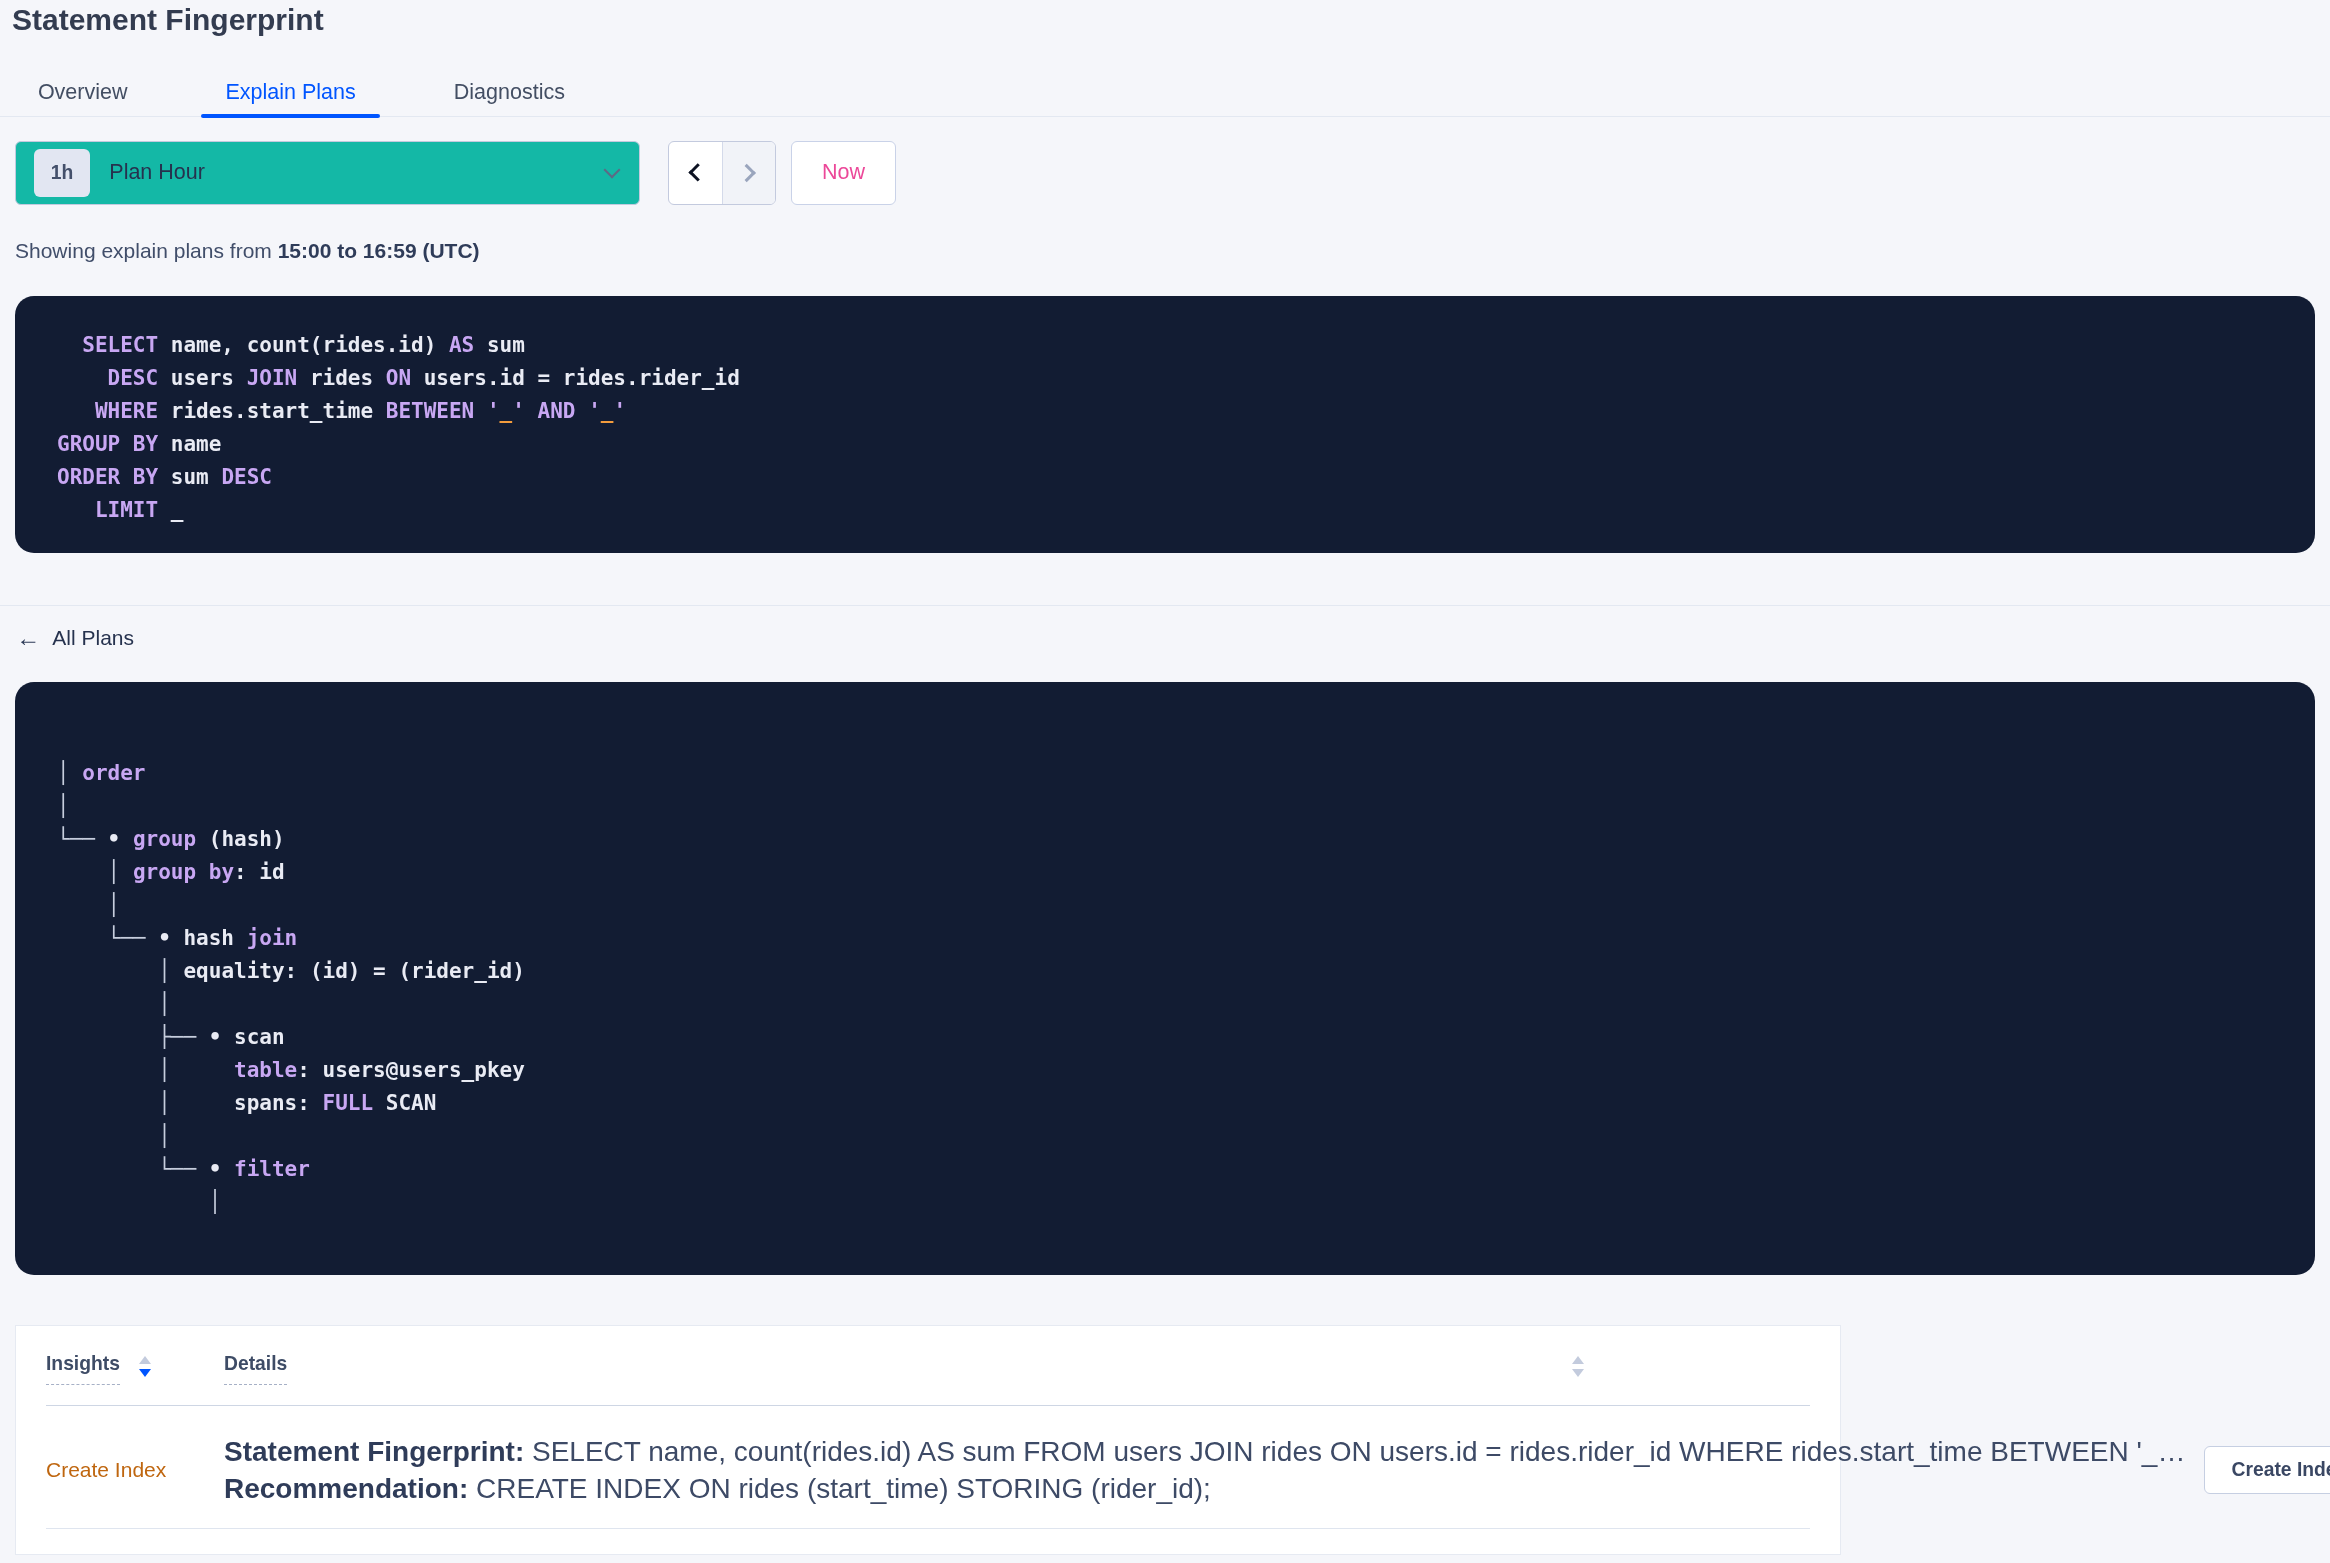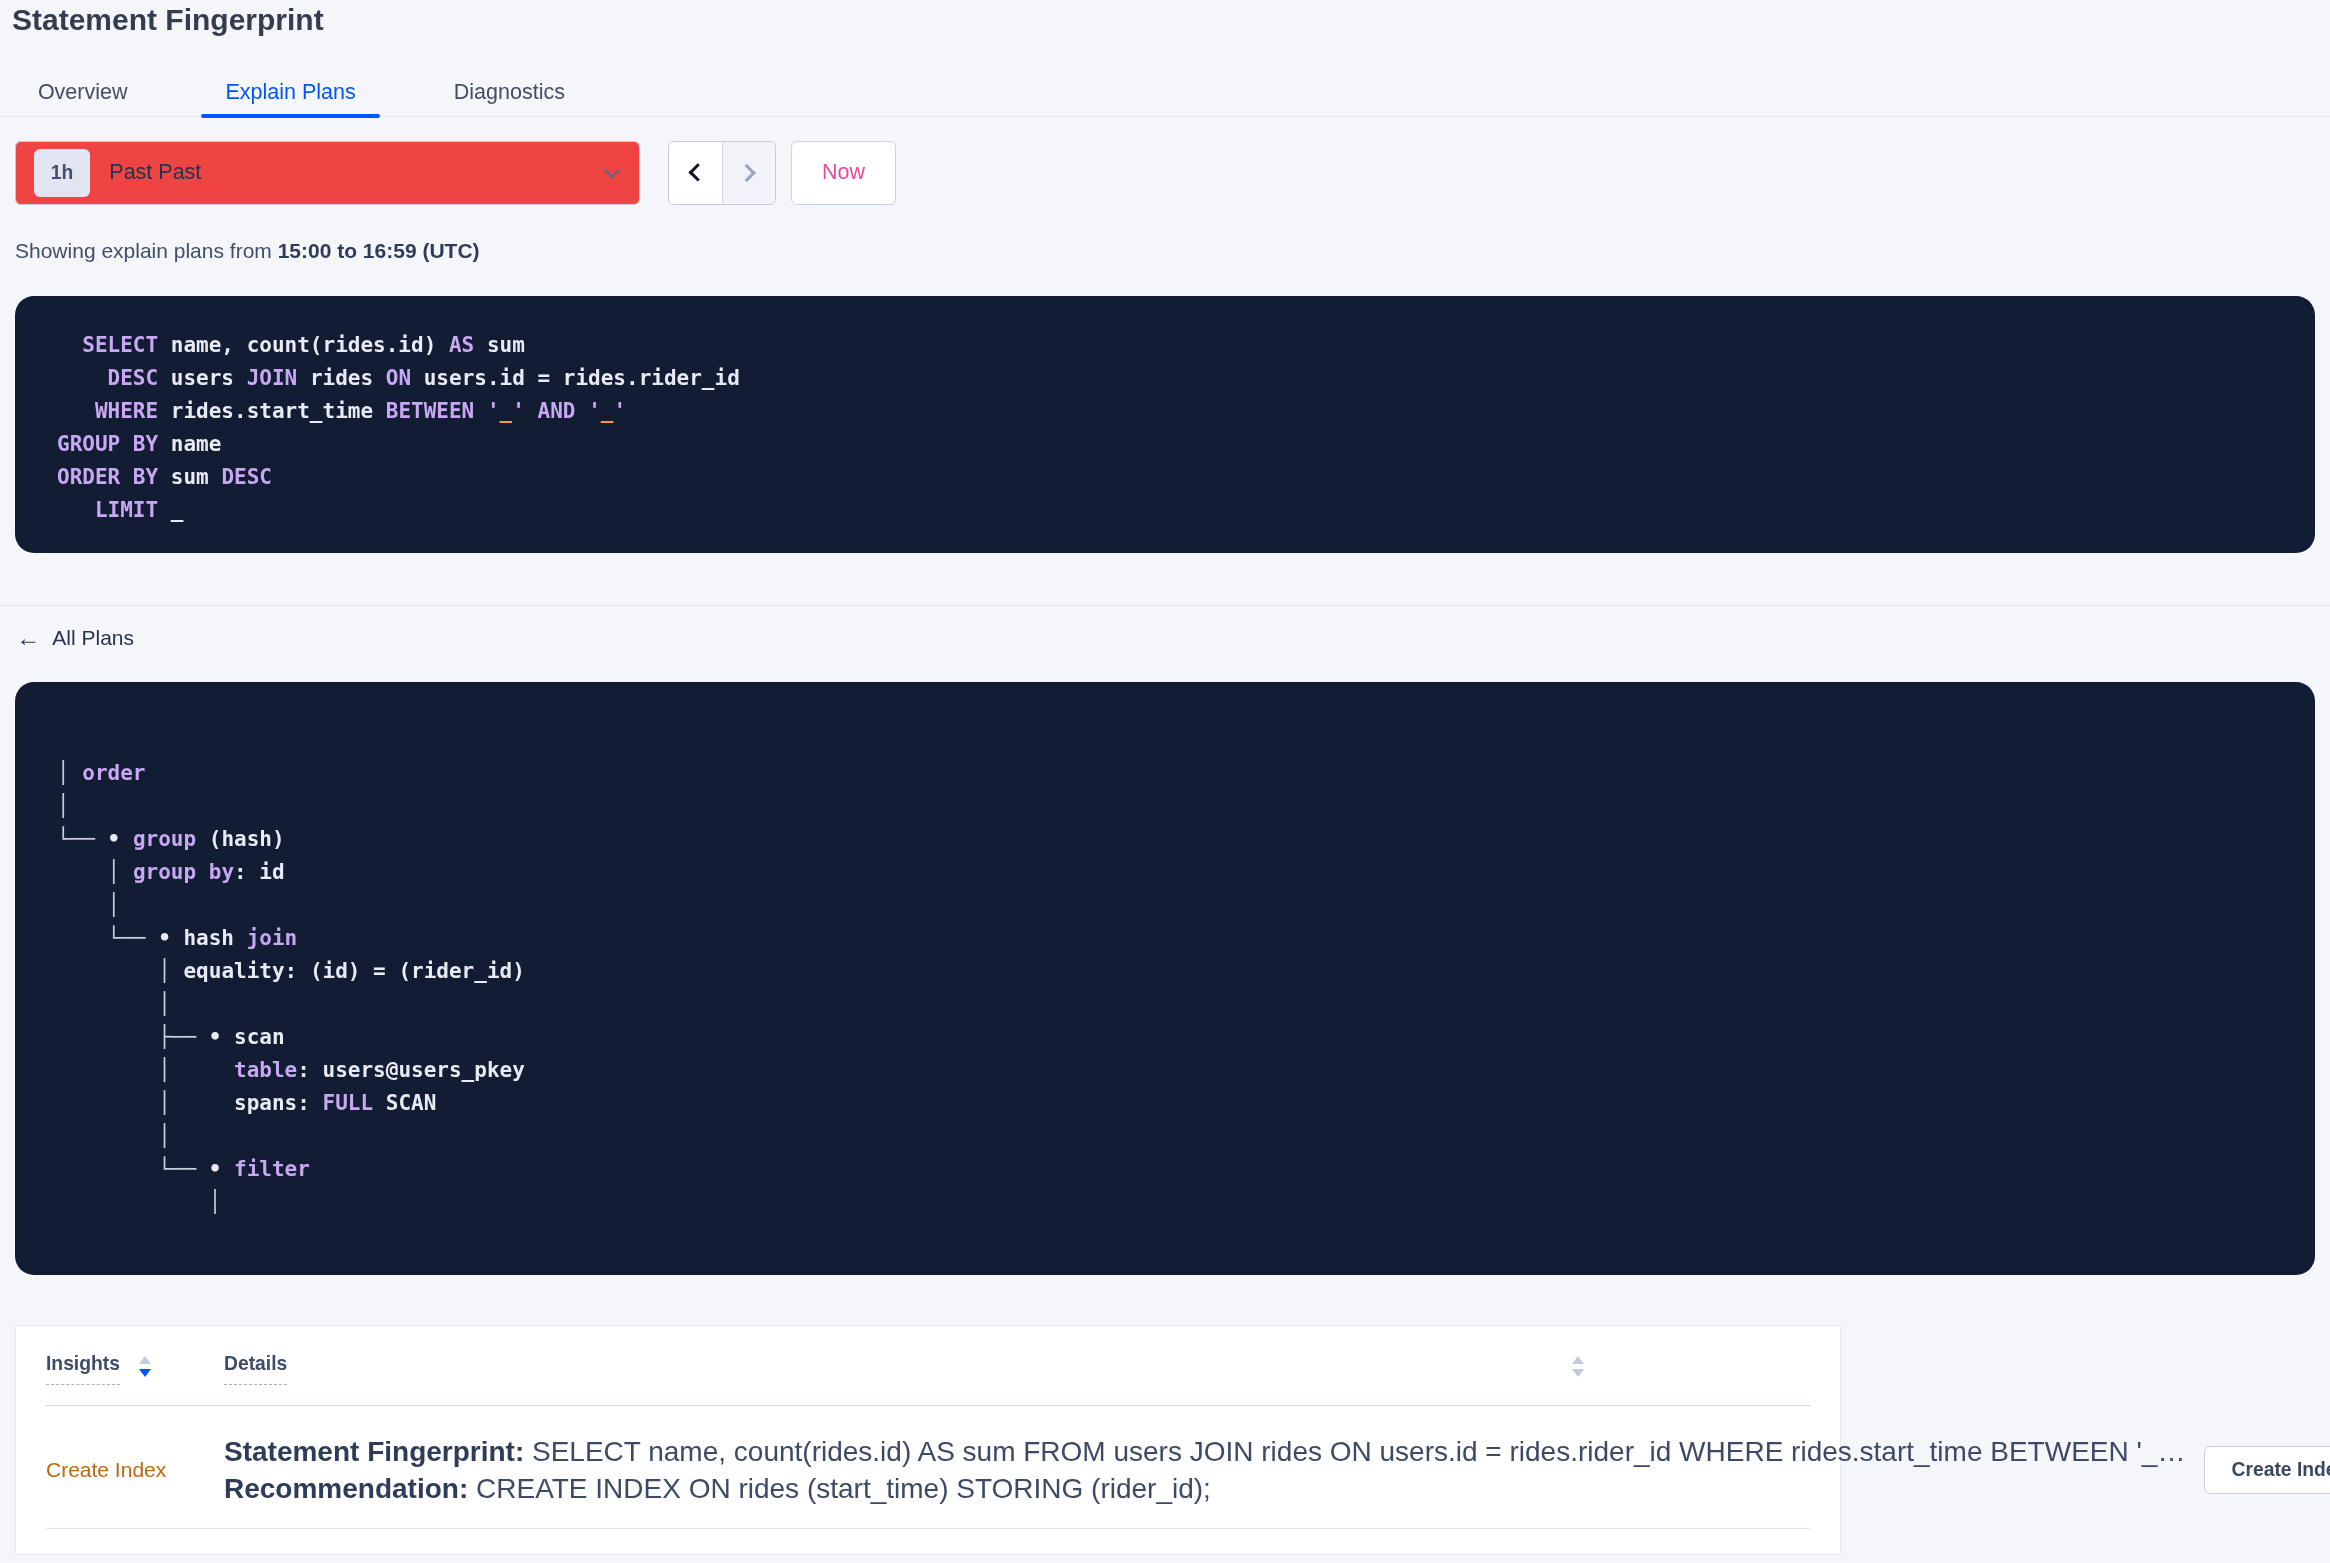--- a/index.html
+++ b/index.html
@@ -28,21 +28,21 @@
     font-size:21.5px; font-weight:500; color:#434e63; cursor:pointer;
   }
   .tab.active { color:#0055ff; }
   .tab.active::after {
     content:""; position:absolute; left:0; right:0; bottom:-2.2px;
     height:4.5px; background:#0055ff; border-radius:3px;
   }
   
   .controls { display:flex; margin:24px 0 0 15px; height:64px; }
   .time-dropdown {
-    width:625px; height:64px; background:#ef4444;
+    width:625px; height:64px; background:#14b8a6;
     border:1.5px solid #c3cade; border-radius:6px;
     display:flex; align-items:center; padding:0 21px 0 18px; cursor:pointer;
   }
   .time-badge {
     width:56px; height:48px; background:#e2e6f2; border-radius:6px;
     display:flex; align-items:center; justify-content:center;
     font-size:19.3px; font-weight:700; color:#44506b;
   }
   .time-label { margin-left:19.3px; font-size:21.5px; font-weight:500; color:#26324e; flex:1; }
   .chev-down {
@@ -156,21 +156,21 @@
 
 <div class="tabs">
   <div class="tab">Overview</div>
   <div class="tab active">Explain Plans</div>
   <div class="tab">Diagnostics</div>
 </div>
 
 <div class="controls">
   <div class="time-dropdown">
     <span class="time-badge">1h</span>
-    <span class="time-label">Past Past</span>
+    <span class="time-label">Plan Hour</span>
     <span class="chev-down"></span>
   </div>
   <div class="pager">
     <div class="pager-btn prev">
       <span class="chev-left"></span>
     </div>
     <div class="pager-btn next">
       <span class="chev-right"></span>
     </div>
   </div>

